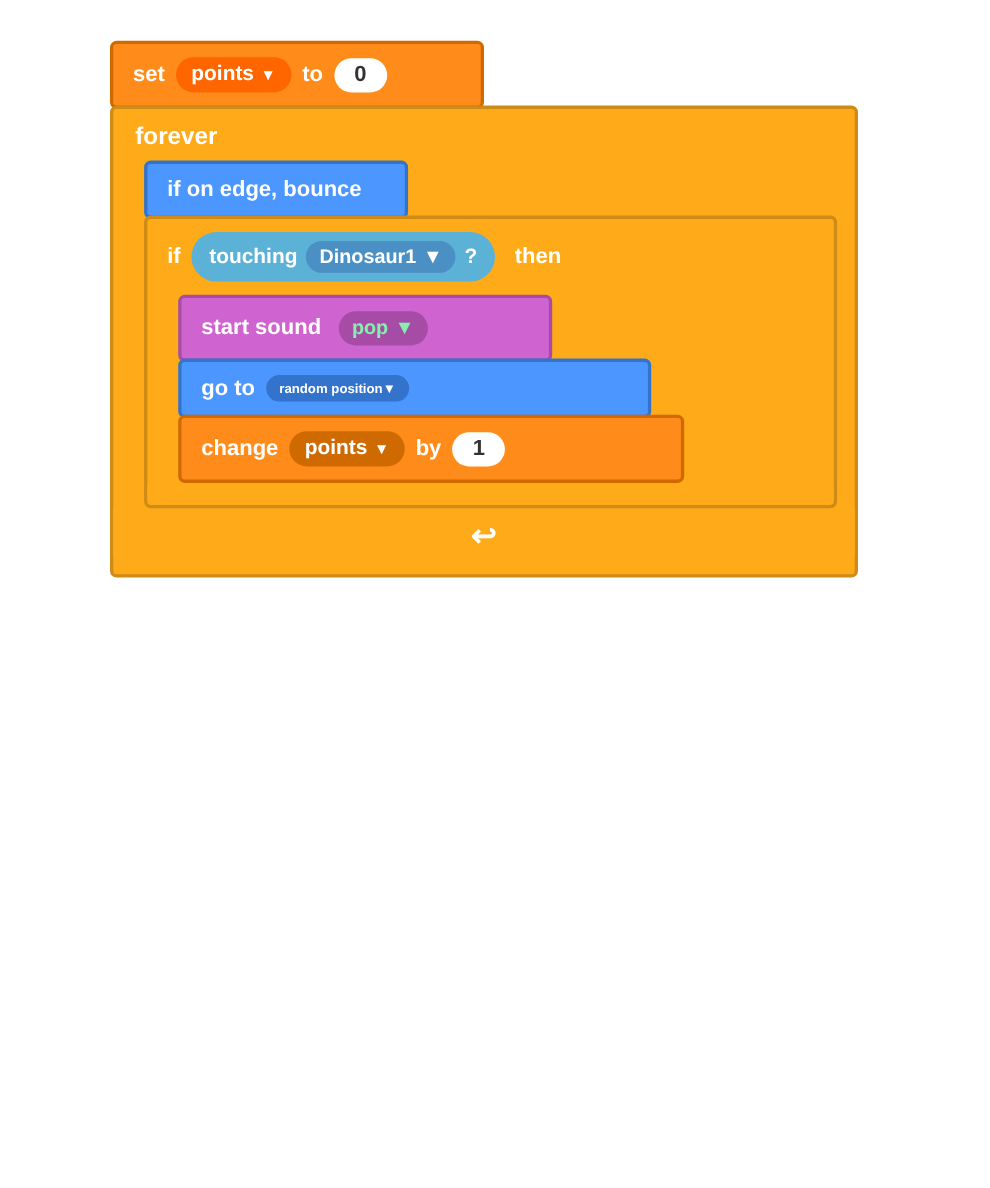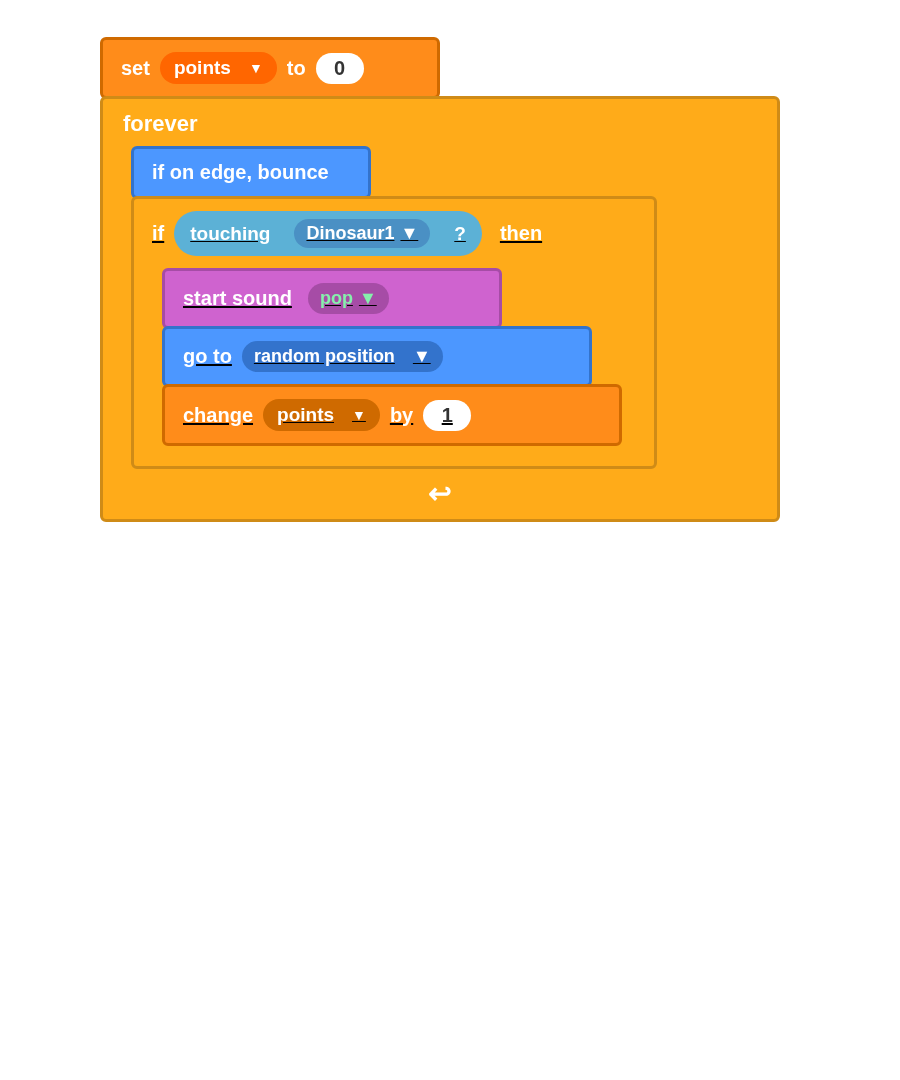--- a/index.html
+++ b/index.html
@@ -106,32 +106,32 @@
     
     .dropdown-pill {
       background: #FF6600;
       border-radius: 20px;
       padding: 5px 14px;
       color: white;
       font-size: 19px;
       font-weight: bold;
       display: inline-flex;
       align-items: center;
-      gap: 18px;
+      gap: 6px;
     }
     .dropdown-pill .arrow {
       font-size: 14px;
     }
 
     
     .forever-outer {
       background: #FFAB19;
       border: 3px solid #CF8B17;
       border-radius: 6px;
-      padding-bottom: 2px;
+      padding-bottom: 12px;
       position: relative;
       min-width: 320px;
     }
     .forever-header {
       padding: 12px 20px 12px 20px;
       color: white;
       font-size: 22px;
       font-weight: bold;
       display: flex;
       align-items: center;
@@ -205,21 +205,21 @@
     
     .condition-block {
       background: #5CB1D6;
       border-radius: 24px;
       padding: 8px 16px;
       color: white;
       font-size: 19px;
       font-weight: bold;
       display: inline-flex;
       align-items: center;
-      gap: 24px;
+      gap: 8px;
     }
     .condition-dropdown {
       background: #4A90C4;
       border-radius: 18px;
       padding: 4px 12px;
       color: white;
       font-size: 18px;
       font-weight: bold;
       display: inline-flex;
       align-items: center;
@@ -264,25 +264,25 @@
       display: flex;
       align-items: center;
       gap: 10px;
       width: 420px;
     }
     .blue-dropdown {
       background: #3373CC;
       border-radius: 18px;
       padding: 5px 12px;
       color: white;
-      font-size: 18px;
-      font-weight: bold;
-      display: inline-flex;
-      align-items: center;
-      gap: 18px;
+      font-size: 12px;
+      font-weight: bold;
+      display: inline-flex;
+      align-items: center;
+      gap: 0;
     }
 
     
     .orange-block-wide {
       background: #FF8C1A;
       border: 3px solid #CF6A00;
       border-radius: 6px;
       padding: 12px 18px;
       color: white;
       font-size: 20px;
@@ -320,21 +320,21 @@
       <span>forever</span>
     </div>
 
     <div class="forever-inner">
 
 
       <div class="blue-block" style="margin-top:-3px; width:240px;">
         <span>if on edge, bounce</span>
       </div>
 
-      <div class="if-outer" style="margin-top:-3px; width:526px;text-decoration:underline;">
+      <div class="if-outer" style="margin-top:-3px; width:630px;">
         <div class="if-header">
           <span>if</span>
 
           <span class="condition-block">
             <span>touching</span>
             <span class="condition-dropdown">
               <span>Dinosaur1</span>
               <span>▼</span>
             </span>
             <span>?</span>

